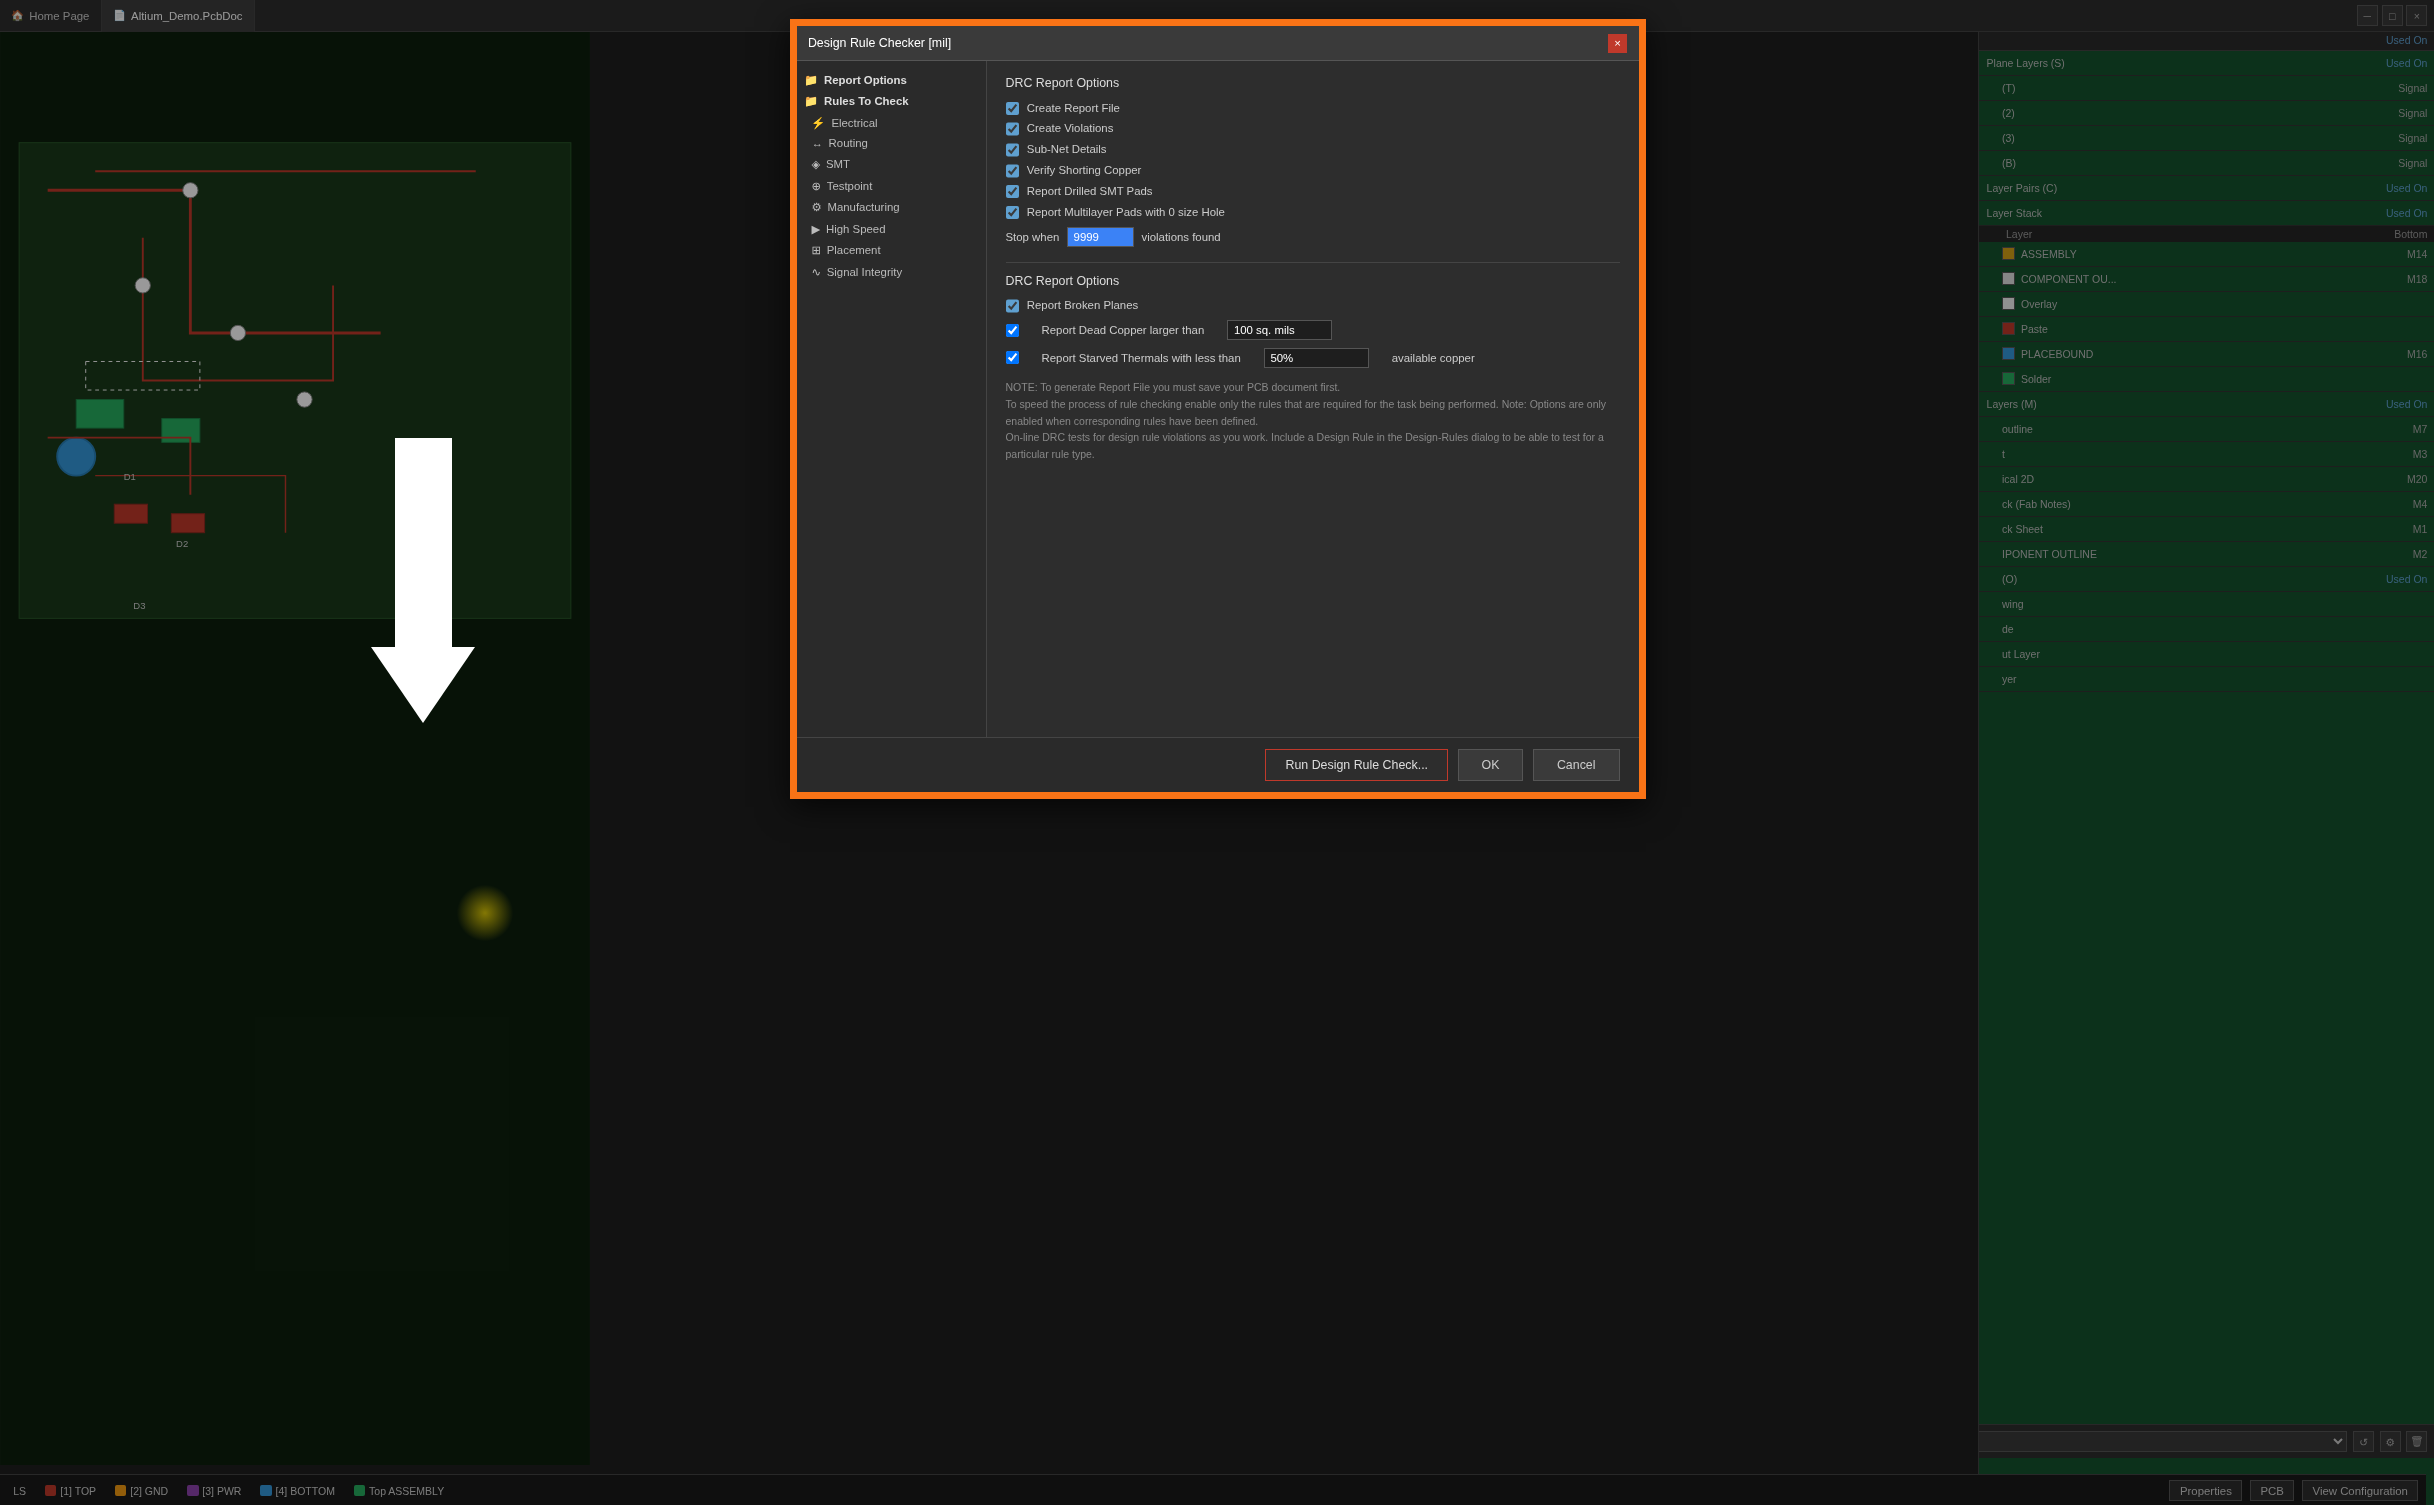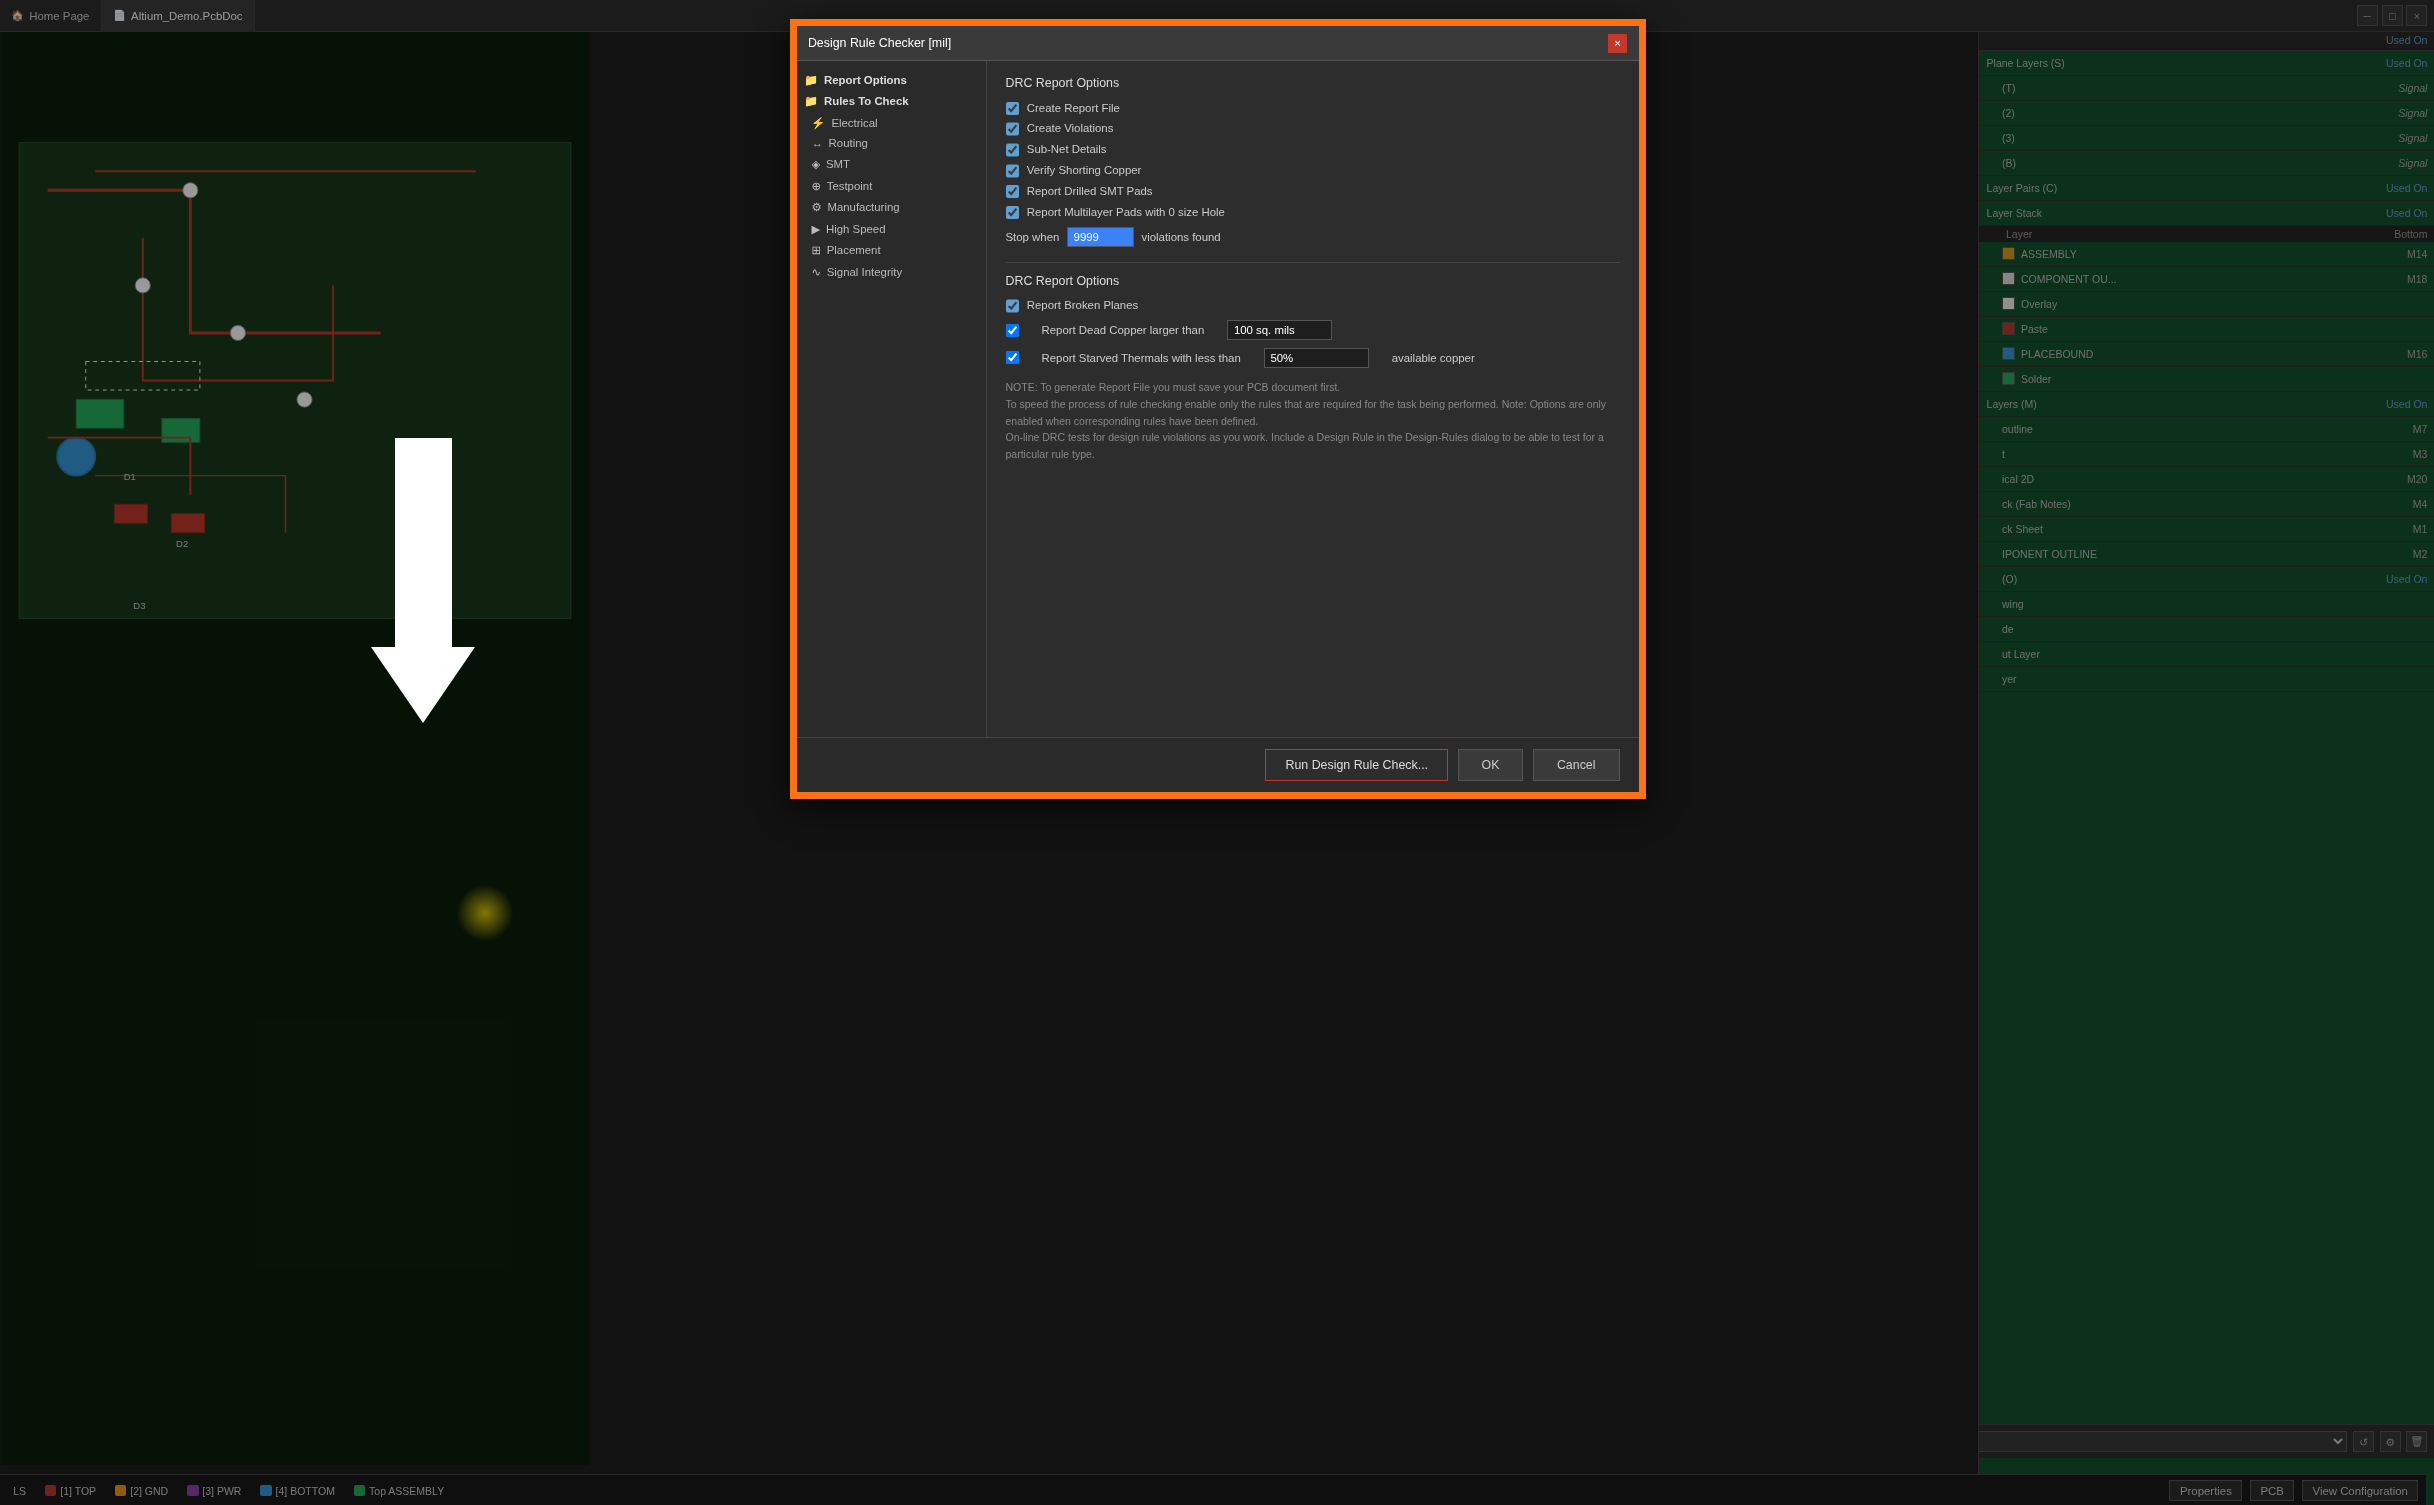--- a/index.html
+++ b/index.html
@@ -93,21 +93,20 @@
     }
     .layer-used-on {
       color: #5fa0d0;
       font-size: 10.5px;
       margin-left: auto;
     }
     .layer-signal {
       color: #aaa;
       font-size: 10.5px;
       margin-left: auto;
-      font-style: italic;
     }
     .layer-m-label {
       font-size: 10.5px;
       color: #aaa;
       margin-left: 3.8px;
     }
     .layer-section-header {
       background: #2a2a2a;
       padding: 3.8px 7.6px;
       font-size: 10.5px;

